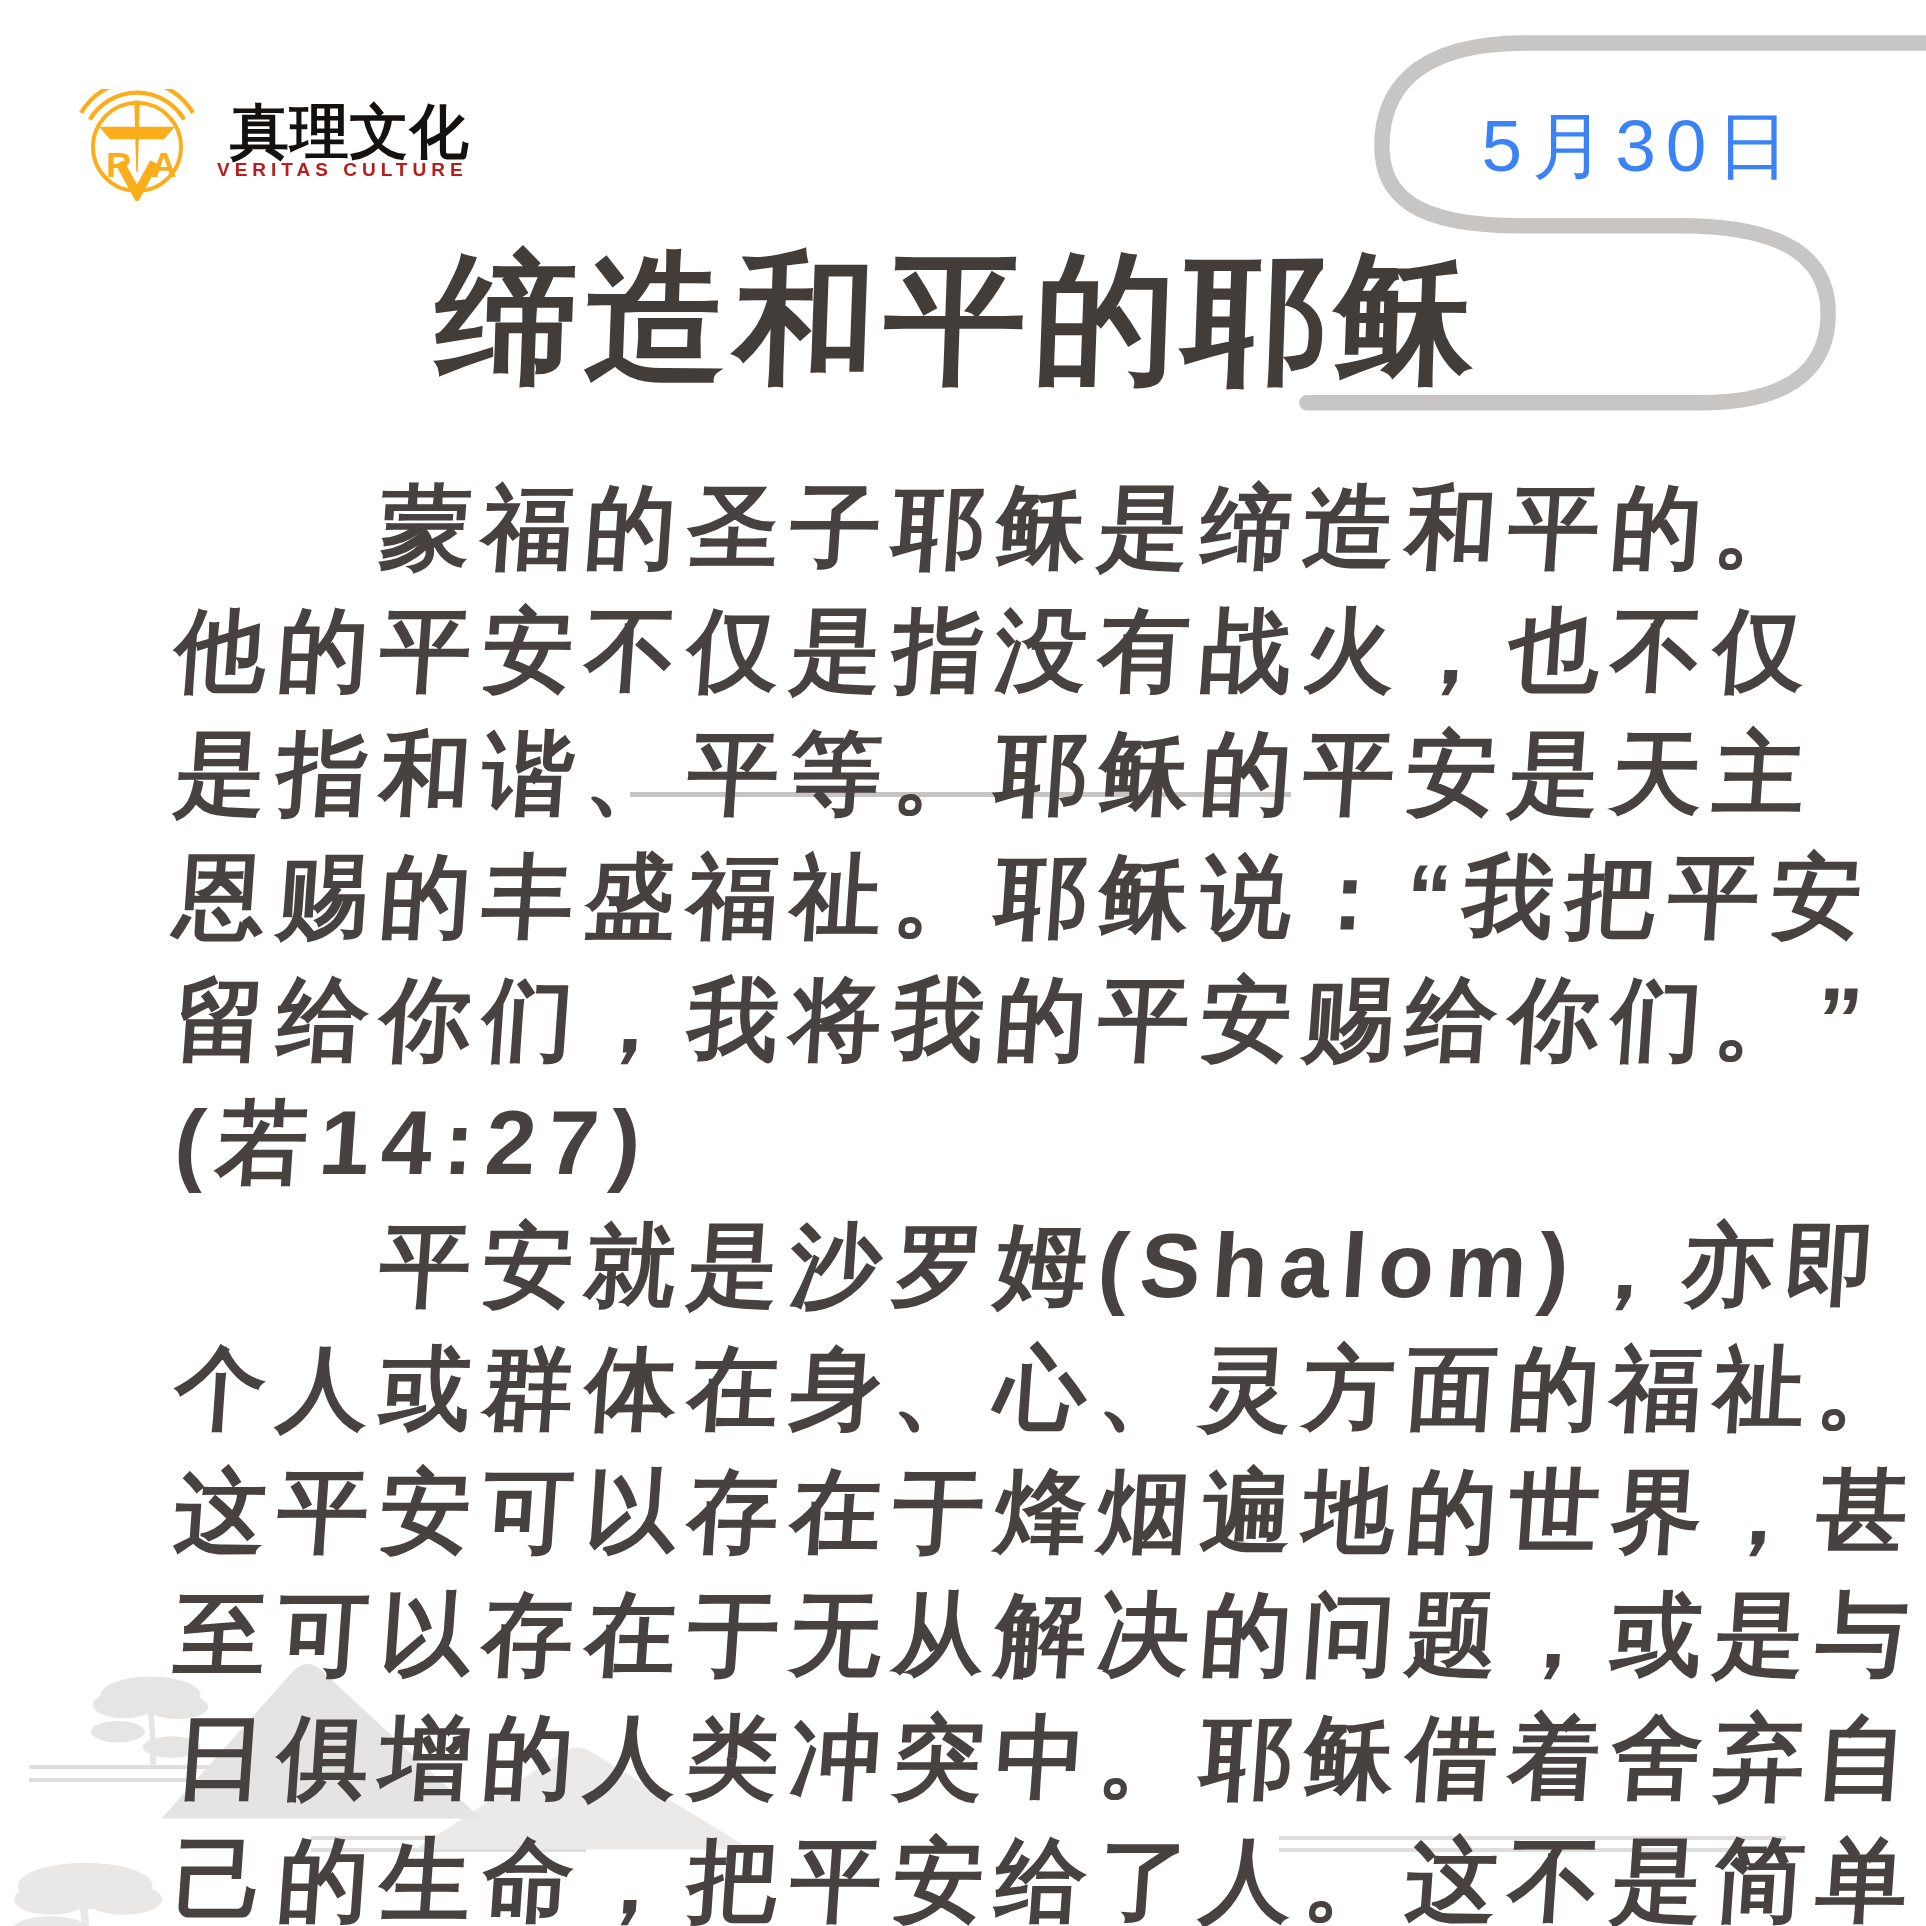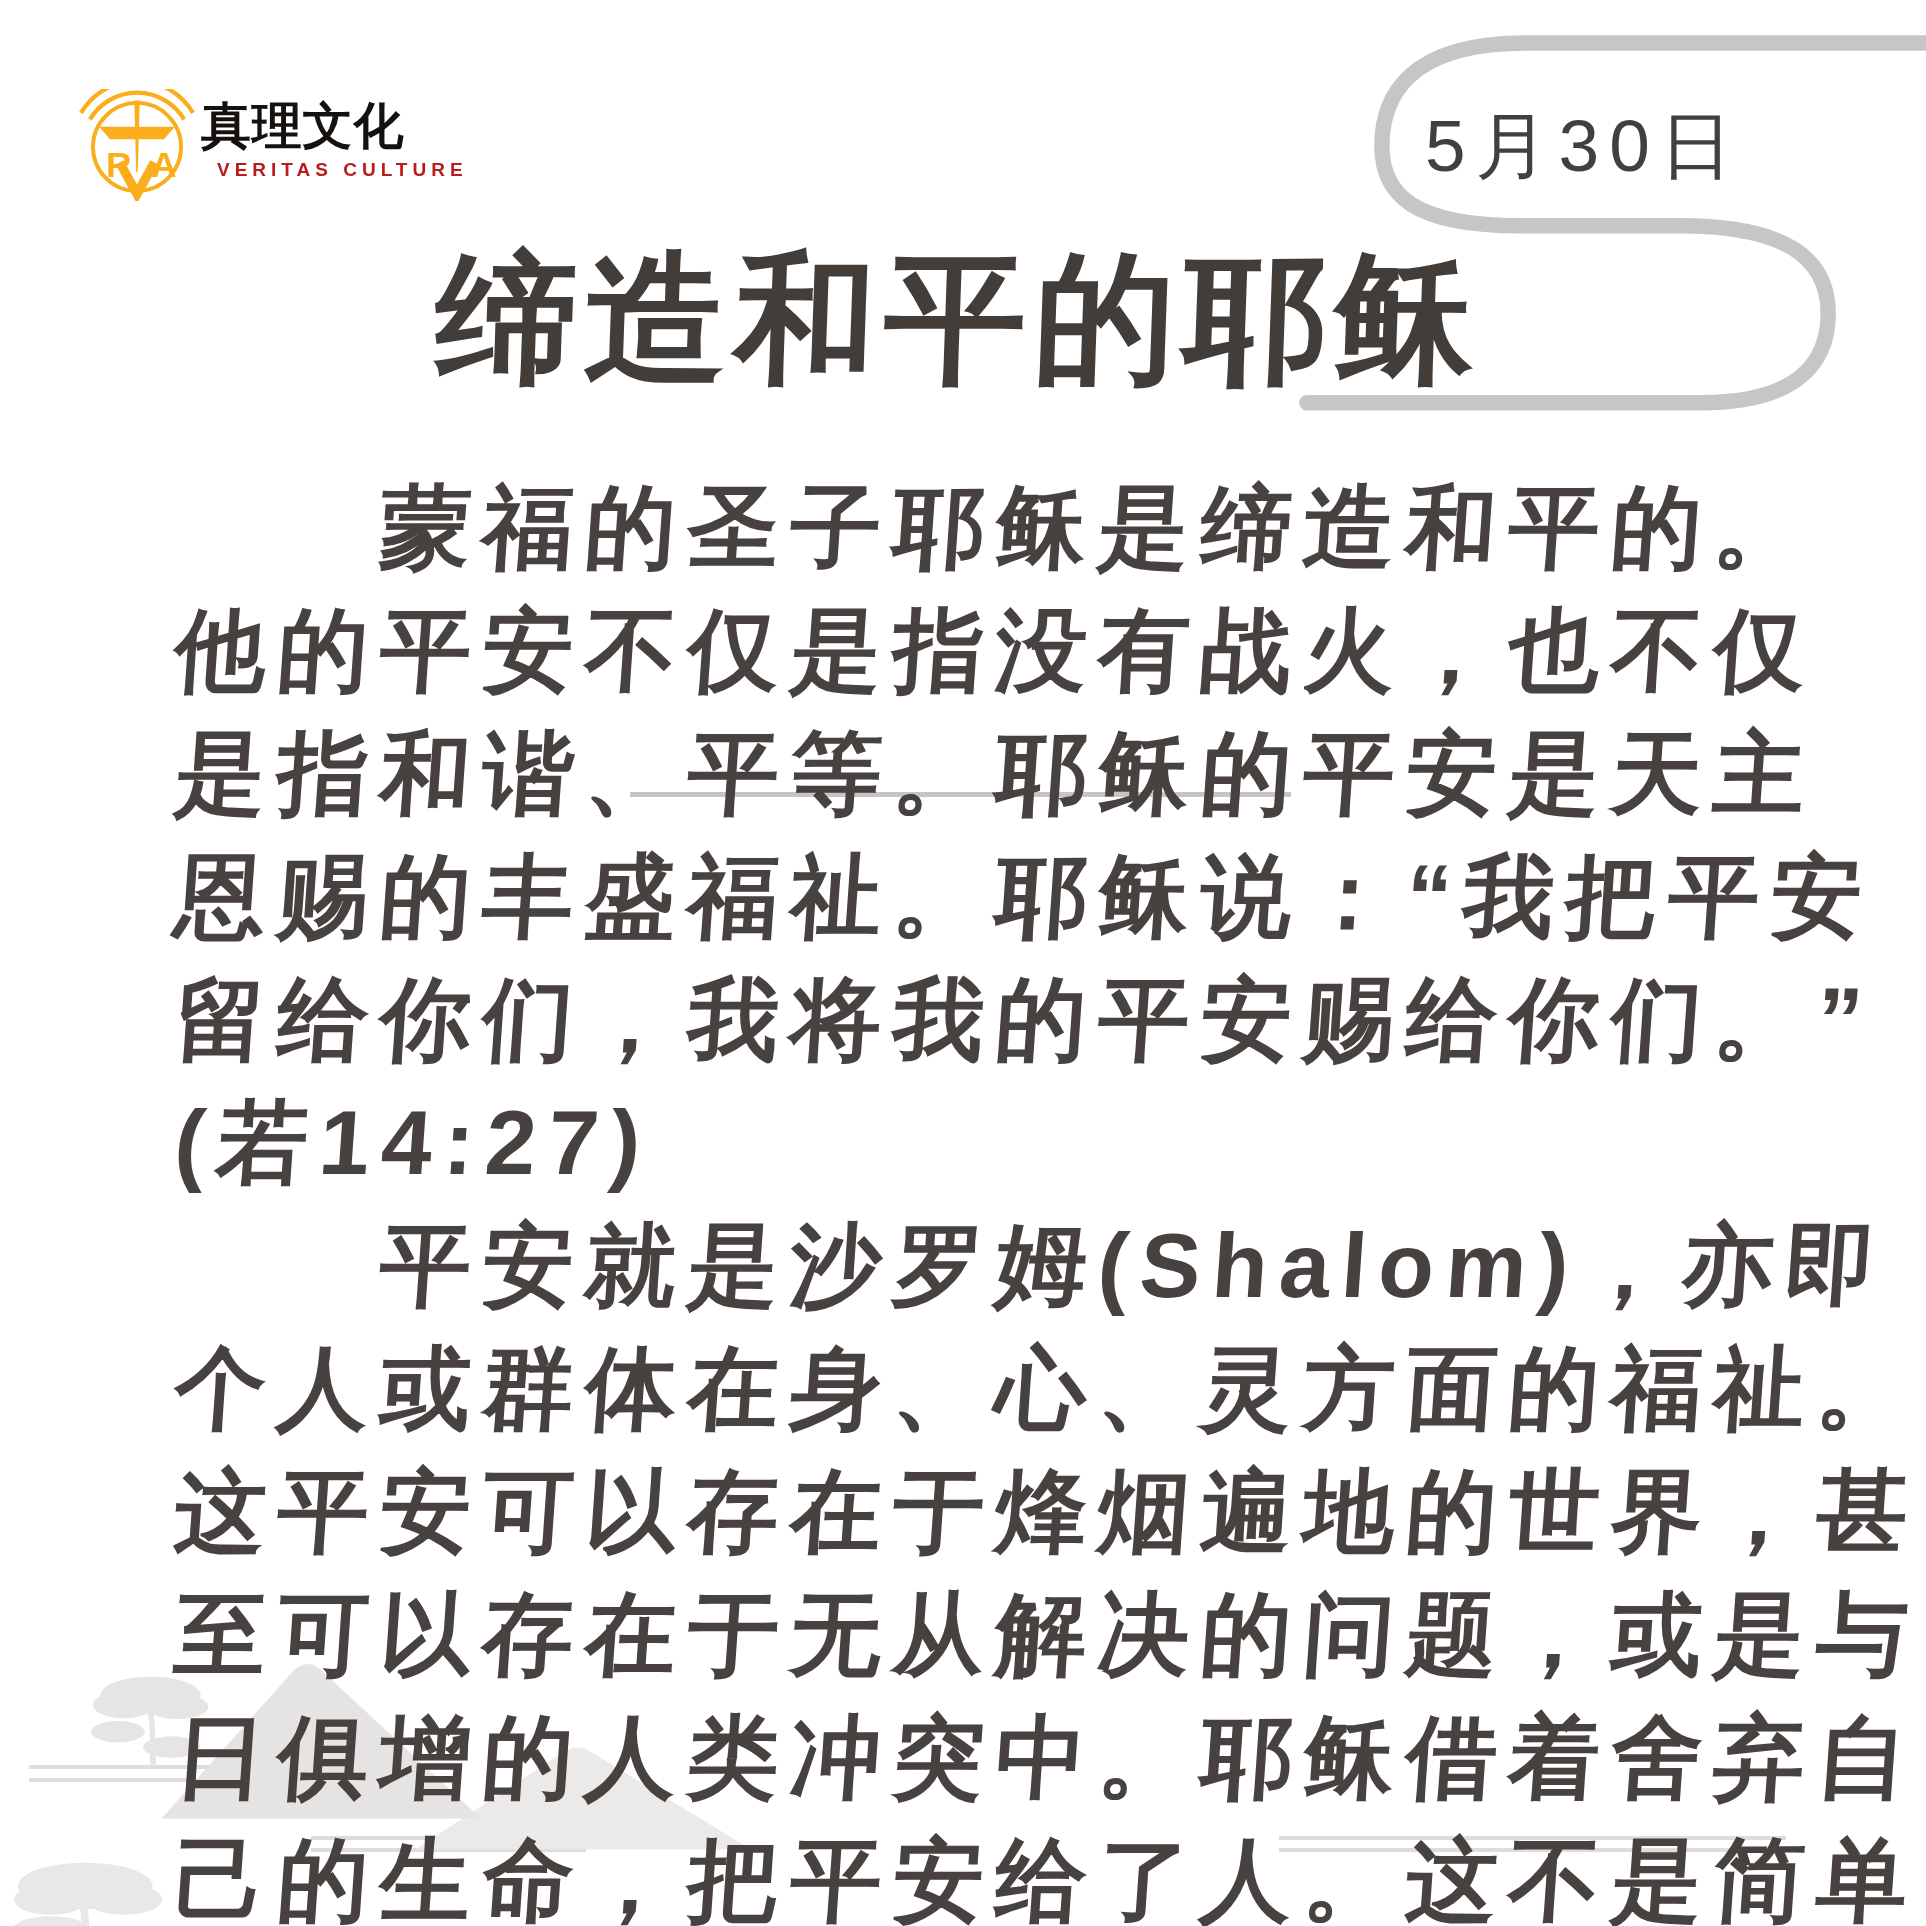--- a/index.html
+++ b/index.html
@@ -8,27 +8,27 @@
     overflow:hidden;font-family:"Liberation Sans",sans-serif;
   }
   
   .hl{position:absolute;height:3.9px;background:#DEDDDB;z-index:0;}
   
   .decor{position:absolute;z-index:0;}
   .mid{z-index:1;}
   
   .date{
     position:absolute;left:1425px;top:98px;width:431px;z-index:2;
-    font-size:73px;letter-spacing:10px;color:#404040;text-align:left;
+    font-size:73px;letter-spacing:10px;color:#3b82f6;text-align:center;
     font-weight:400;white-space:nowrap;
   }
   
   .brand-cn{
-    position:absolute;left:201px;top:93px;z-index:2;
-    font-size:50px;font-weight:800;color:#15110F;letter-spacing:0.8px;white-space:nowrap;
+    position:absolute;left:230px;top:93px;z-index:2;
+    font-size:59px;font-weight:800;color:#15110F;letter-spacing:0.8px;white-space:nowrap;
   }
   .brand-en{
     position:absolute;left:217px;top:159px;z-index:2;
     font-size:19px;font-weight:600;color:#b91c1c;letter-spacing:5px;white-space:nowrap;
   }
   
   .title{
     position:absolute;left:435px;top:225px;margin:0;z-index:2;
     font-size:142px;font-weight:900;color:#433D3A;letter-spacing:7.7px;
     transform:skewX(-2deg);white-space:nowrap;

